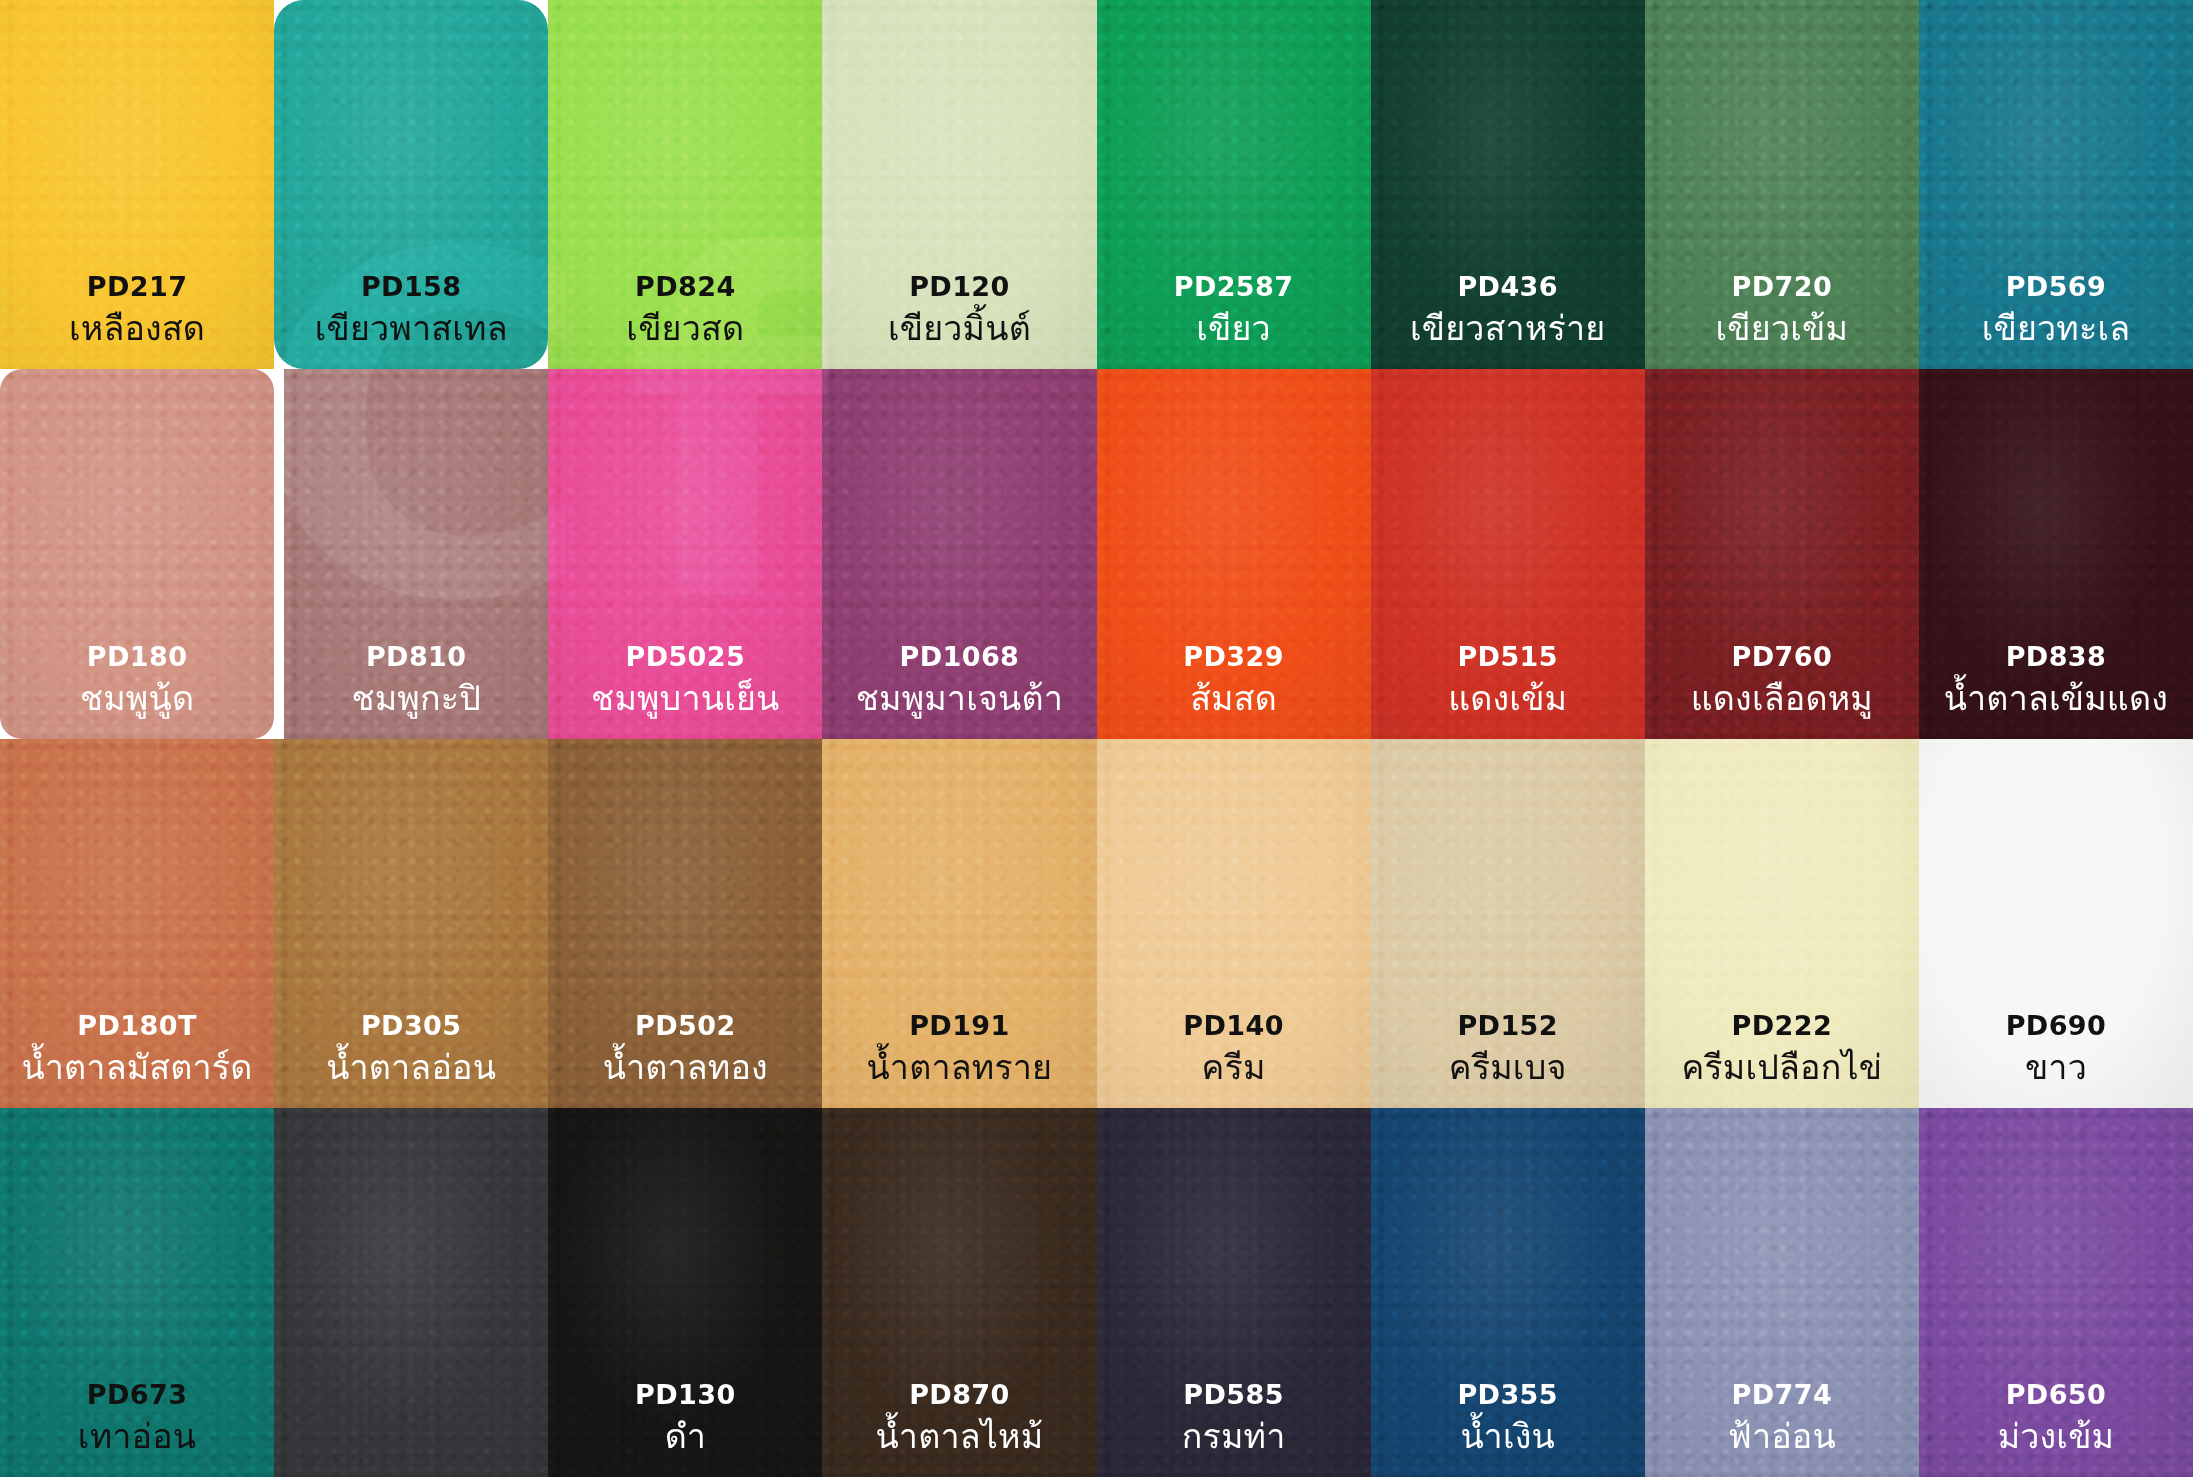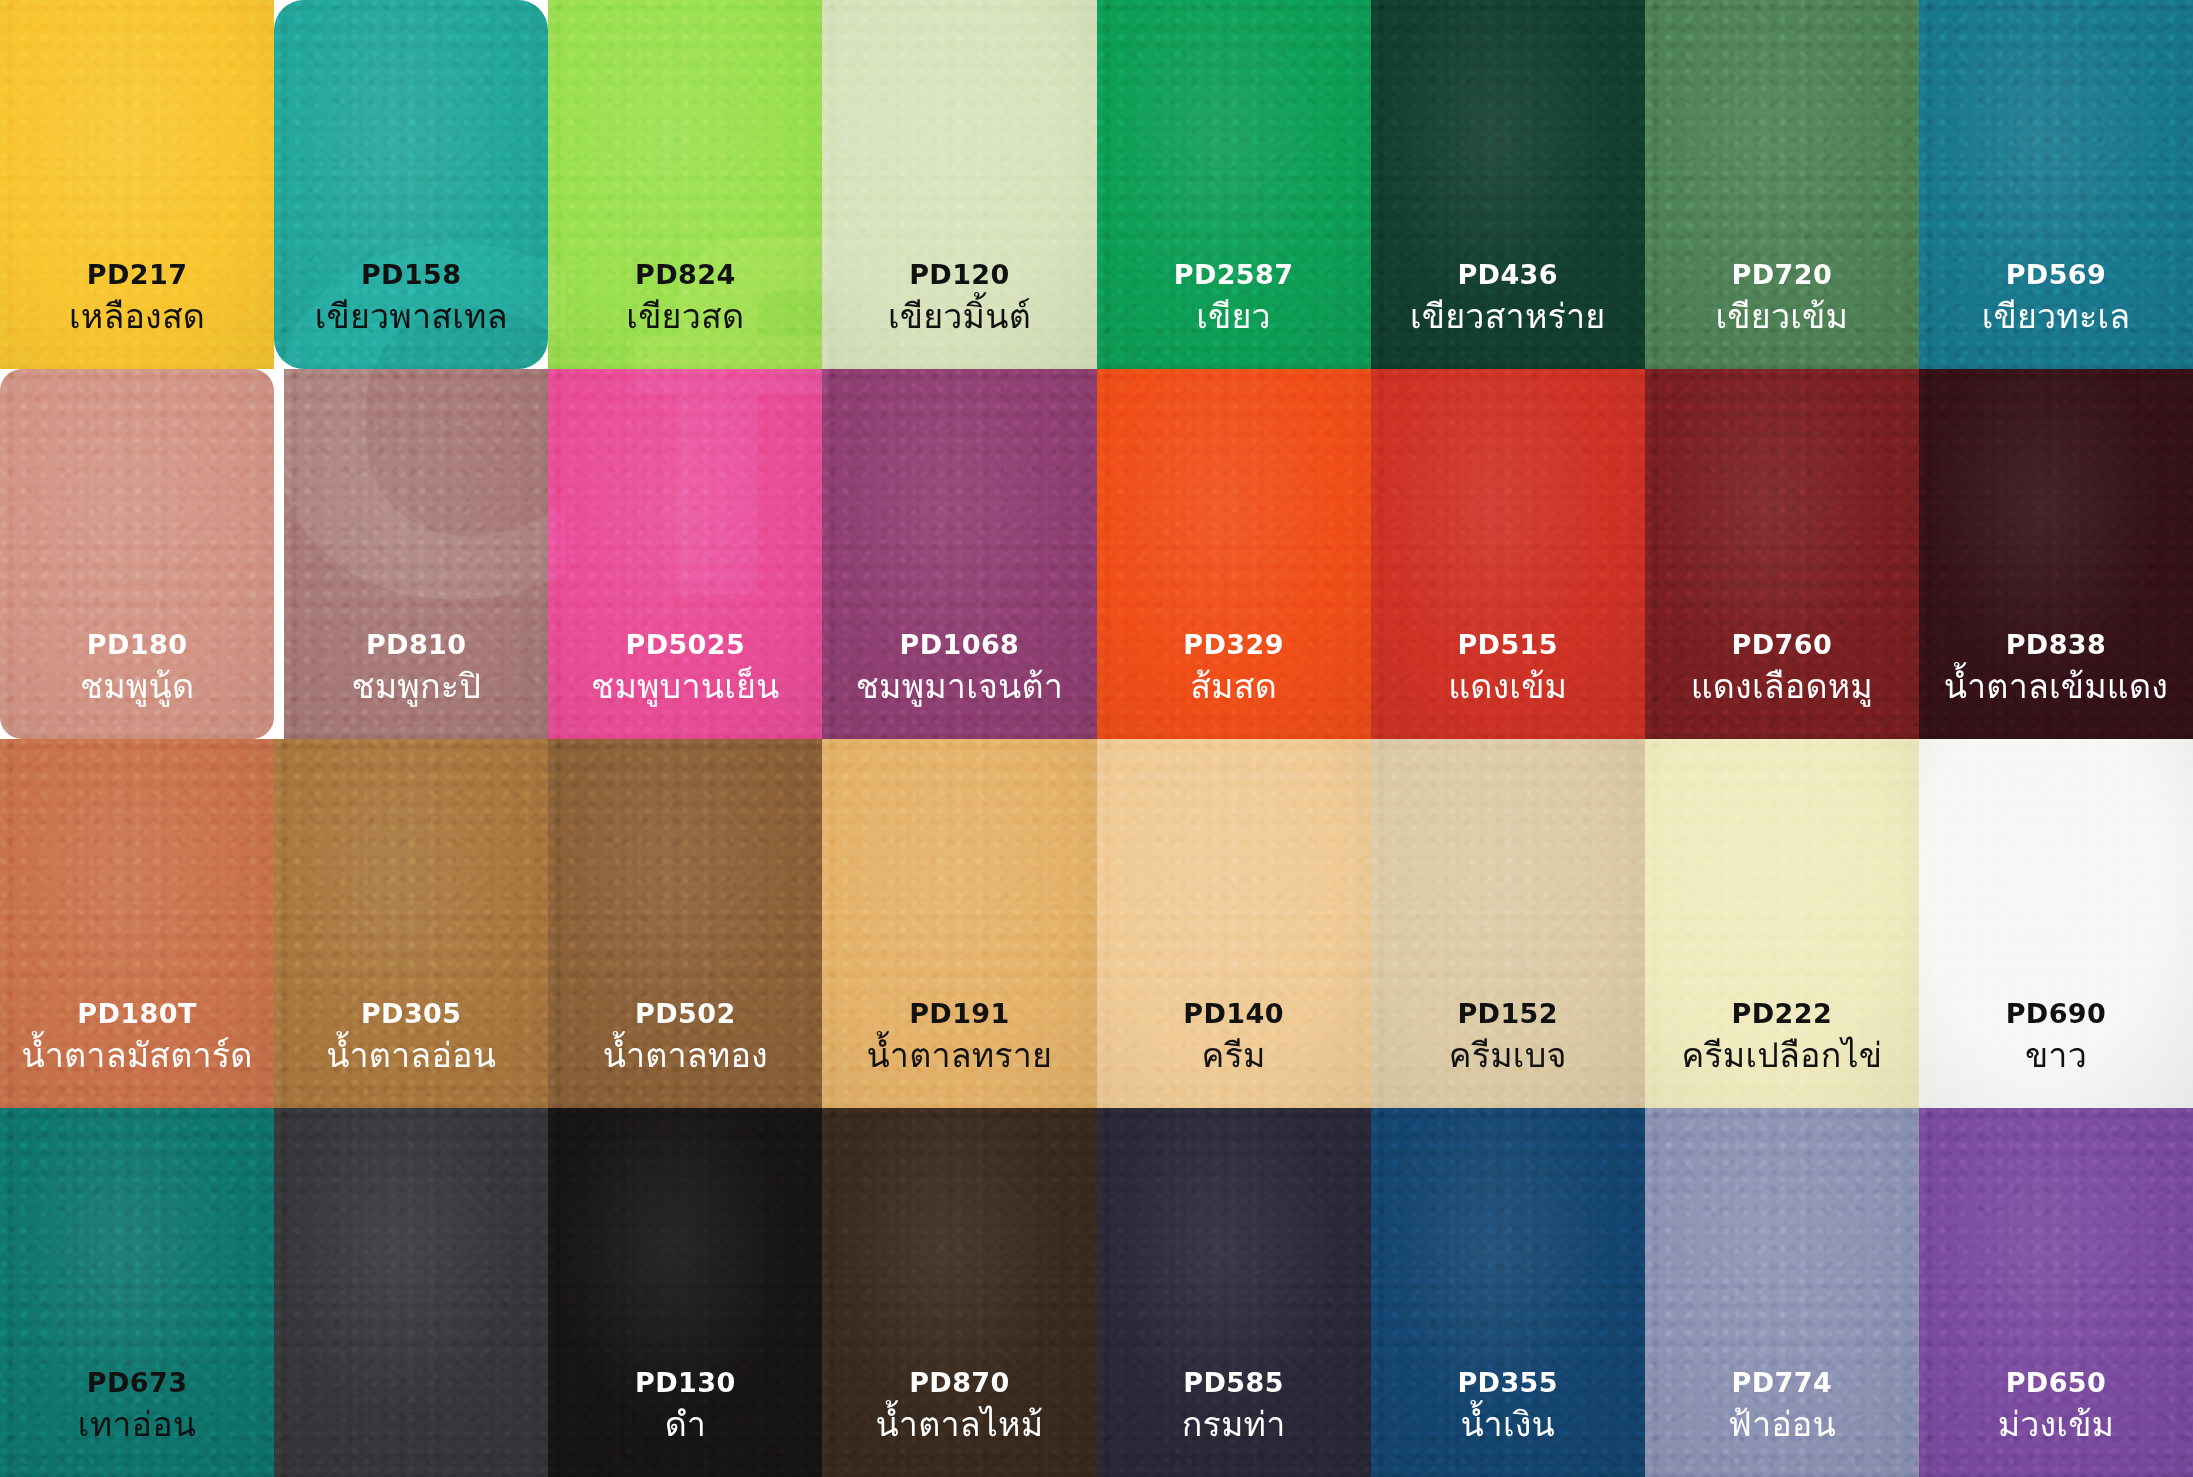--- a/index.html
+++ b/index.html
@@ -27,21 +27,21 @@
     gap: 0;
   }
   .swatch {
     position: relative;
     overflow: hidden;
     display: flex;
     flex-direction: column;
     justify-content: flex-end;
     align-items: center;
     box-sizing: border-box;
-    padding-bottom: 36px;
+    padding-bottom: 24px;
   }
   
   .swatch .grain {
     position: absolute;
     inset: 0;
     pointer-events: none;
     background-image:
       radial-gradient(ellipse 7px 6px at 25% 20%, rgba(255,255,255,0.17) 0%, rgba(255,255,255,0.05) 55%, rgba(0,0,0,0) 72%),
       radial-gradient(ellipse 6px 7px at 70% 55%, rgba(255,255,255,0.13) 0%, rgba(0,0,0,0) 70%),
       radial-gradient(ellipse 8px 6px at 45% 80%, rgba(0,0,0,0.13) 0%, rgba(0,0,0,0.04) 60%, rgba(0,0,0,0) 75%),

